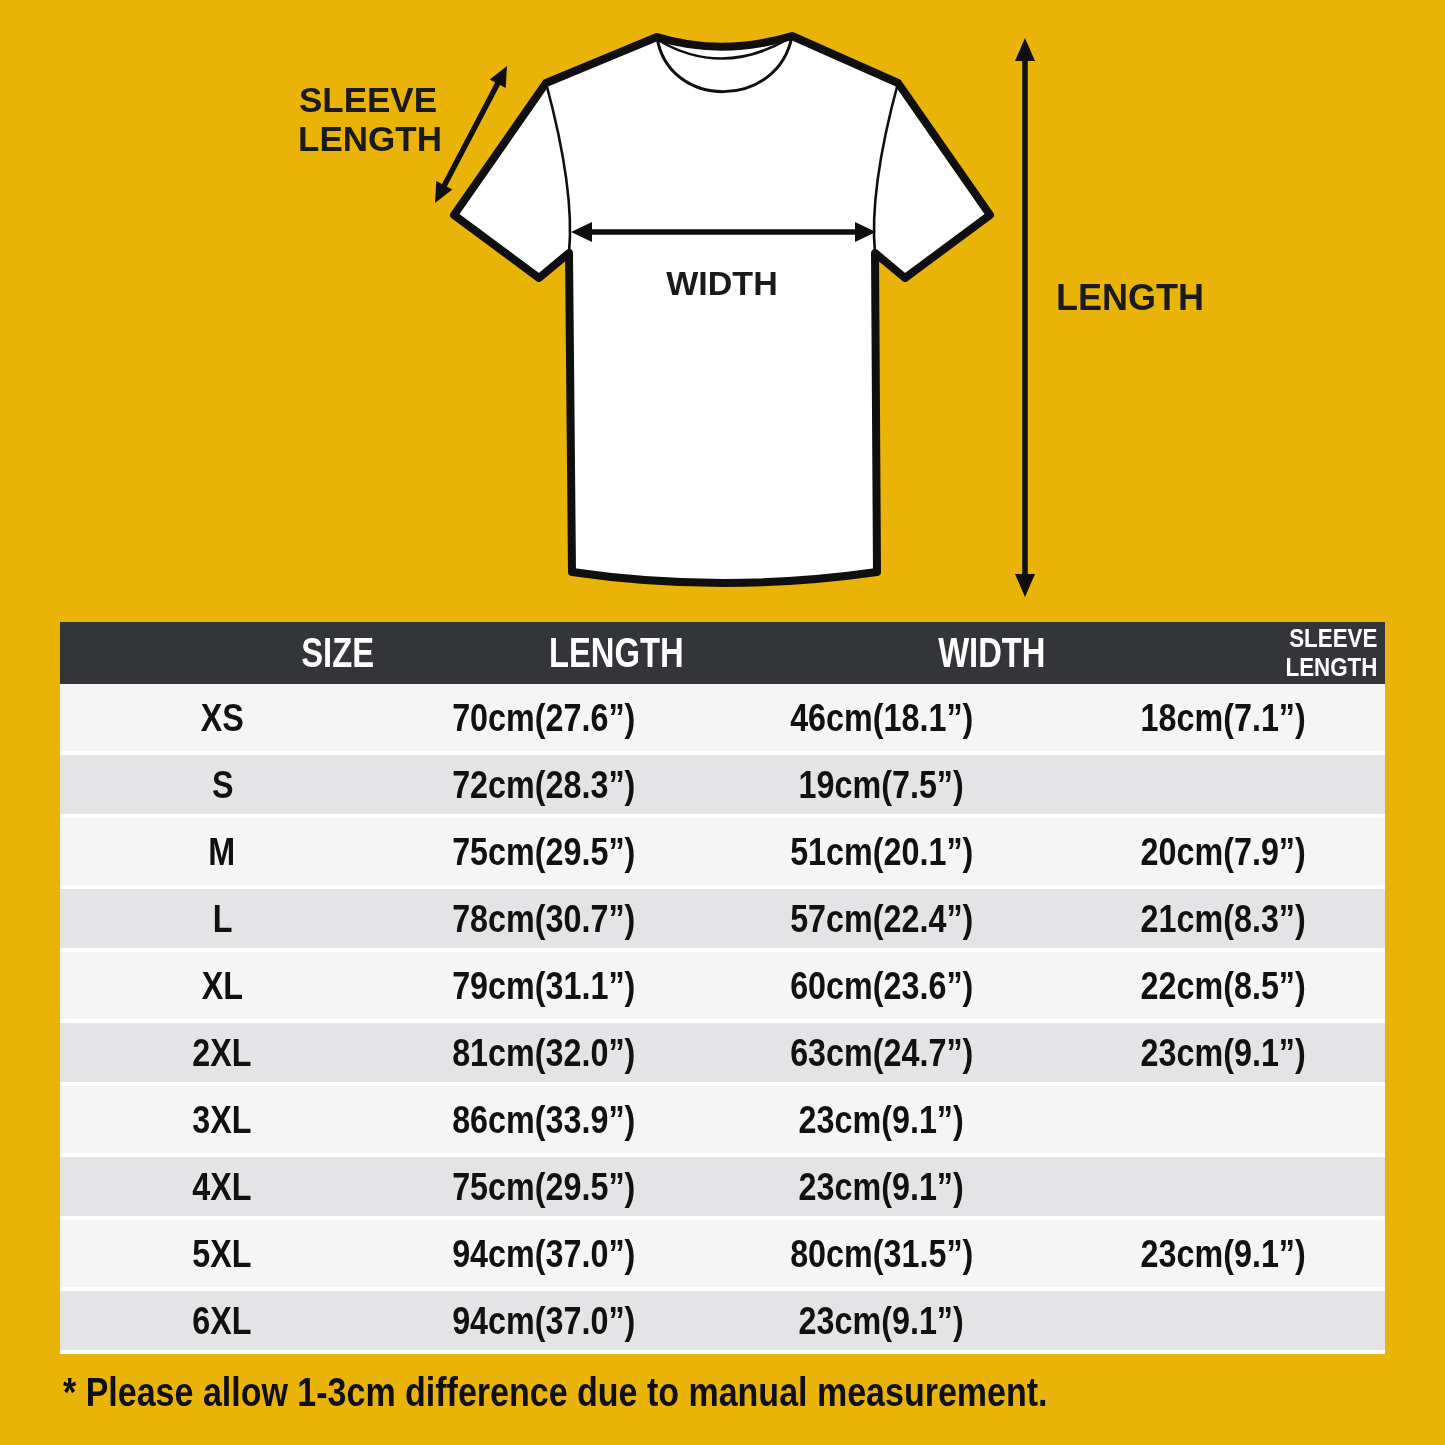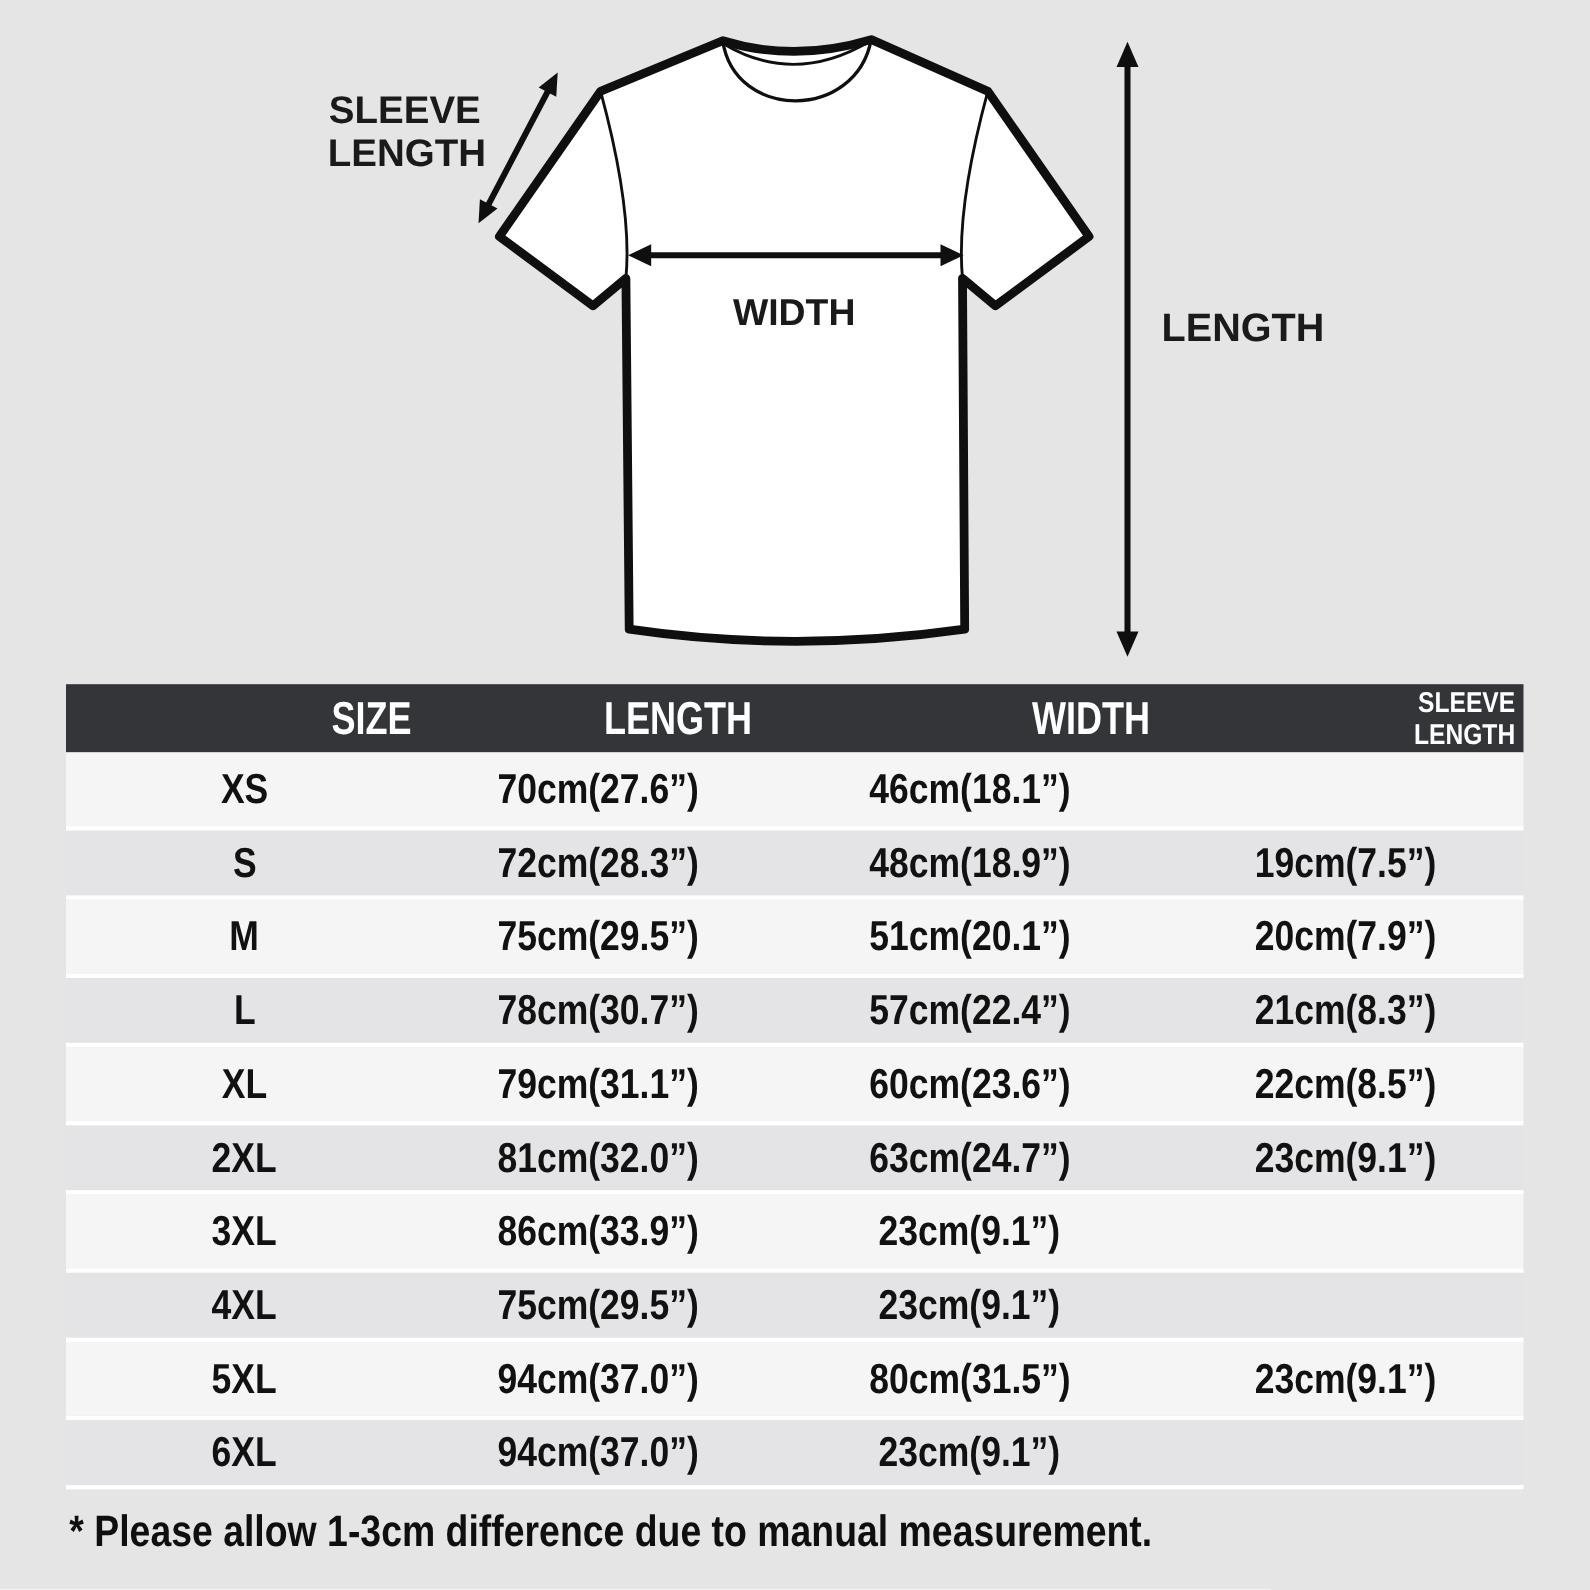--- a/index.html
+++ b/index.html
@@ -1,17 +1,17 @@
 <!DOCTYPE html>
 <html style="--header-bg: #333538; --row-light: #f5f5f6; --row-dark: #e4e4e6;"><head>
 <meta charset="utf-8">
 <style>
   html,body { margin:0; padding:0; background:#ffffff; }
   .canvas {
-    position:relative; width:1445px; height:1445px; background:#e5e5e5;
+    position:relative; width:1445px; height:1445px; background:#eab308;
     font-family:"Liberation Sans", sans-serif; overflow:hidden; color:#111;
   }
 
   
   .diagram { position:absolute; left:0; top:0; width:1445px; height:613px; }
   .diagram svg { display:block; }
   .shirt-line { fill:#ffffff; stroke:#0f0f0f; stroke-width:8; stroke-linejoin:round; }
   .seam { fill:none; stroke:#0f0f0f; stroke-width:2.6; }
   .arrow-shaft { stroke:#0f0f0f; stroke-width:5.5; }
   .arrow-head { fill:#0f0f0f; }
@@ -114,25 +114,25 @@
           <span>SLEEVE</span>
           <span>LENGTH</span>
         </span>
       </div>
     </div>
 
     <div class="tr">
       <div class="td"><span class="cond">XS</span></div>
       <div class="td"><span class="cond">70cm(27.6”)</span></div>
       <div class="td"><span class="cond">46cm(18.1”)</span></div>
+      <div class="td"><span class="cond">18cm(7.1”)</span></div>
     </div>
     <div class="tr alt">
       <div class="td"><span class="cond">S</span></div>
       <div class="td"><span class="cond">72cm(28.3”)</span></div>
-      <div class="td"><span class="cond">48cm(18.9”)</span></div>
       <div class="td"><span class="cond">19cm(7.5”)</span></div>
     </div>
     <div class="tr">
       <div class="td"><span class="cond">M</span></div>
       <div class="td"><span class="cond">75cm(29.5”)</span></div>
       <div class="td"><span class="cond">51cm(20.1”)</span></div>
       <div class="td"><span class="cond">20cm(7.9”)</span></div>
     </div>
     <div class="tr alt">
       <div class="td"><span class="cond">L</span></div>

